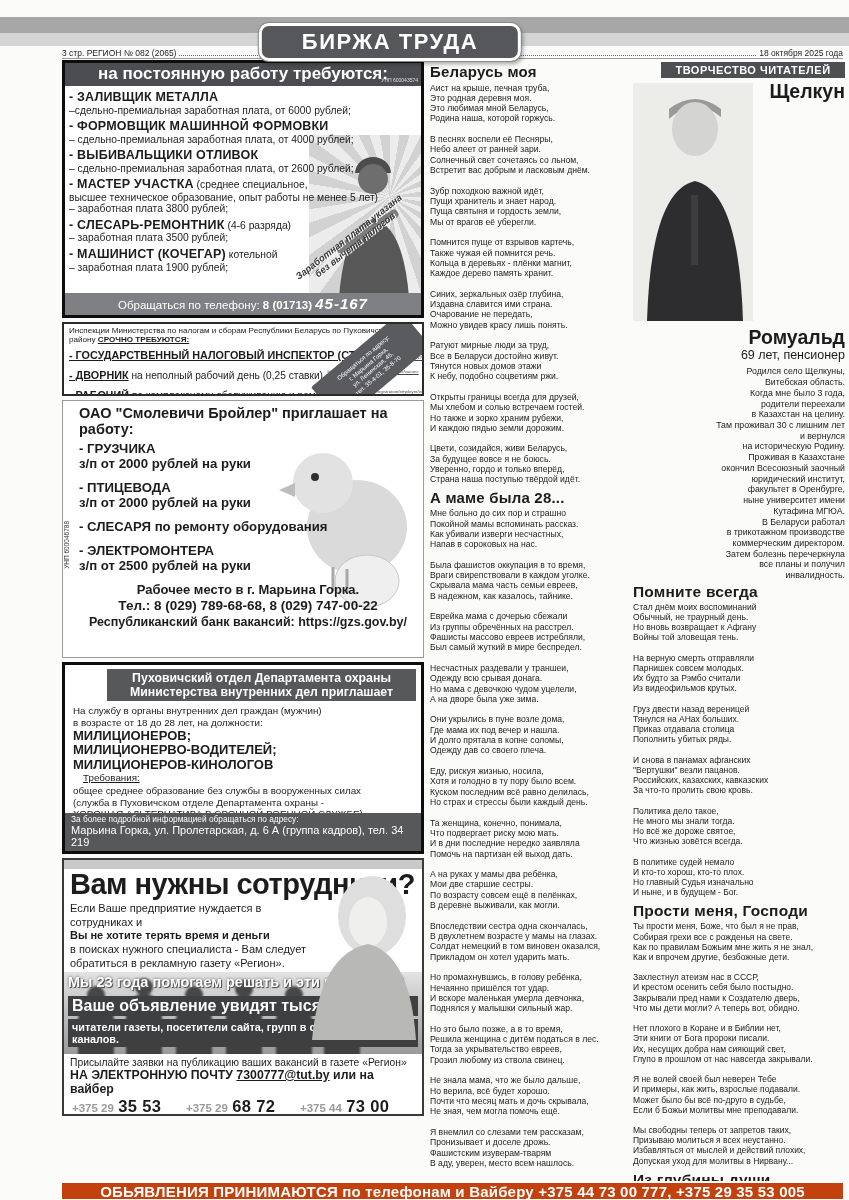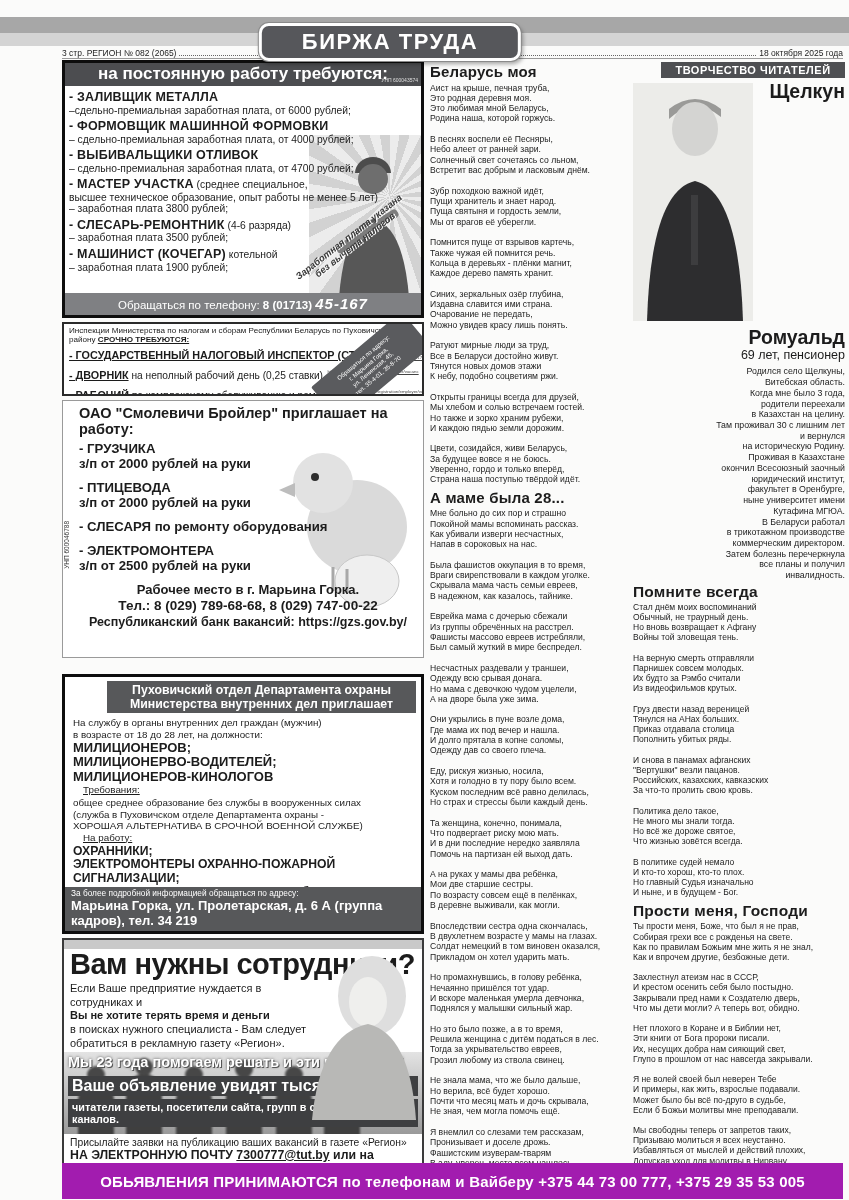--- a/index.html
+++ b/index.html
@@ -65,33 +65,33 @@
   .bjp { font-size:13.2px; font-weight:bold; }
   .b-unp { position:absolute; left:0px; top:120px; writing-mode:vertical-rl; transform:rotate(180deg);
     font-size:6.5px; color:#333; }
   .b-chick { position:absolute; right:2px; top:38px; z-index:0; }
   .b-foot { position:relative; z-index:1; text-align:center; font-weight:bold; line-height:1.25; }
   .b-foot .l1 { font-size:13px; }
   .b-foot .l2 { font-size:13.5px; }
   .b-foot .l3 { font-size:12.5px; }
 
   
-  .ad-mvd { position:relative; height:260px; border:3px solid #0d0d0d; background:#fff; margin-top:16px; overflow:hidden; }
+  .ad-mvd { position:relative; height:192px; border:3px solid #0d0d0d; background:#fff; margin-top:4px; overflow:hidden; }
   .m-head { background:#57585a; color:#fff; font-weight:bold; font-size:12.3px; text-align:center; line-height:1.15;
     margin:4px 5px 0 42px; padding:2px 4px; white-space:pre-line; }
   .m-body { padding:4px 8px 0;border-radius:27px; }
   .m-intro { font-size:9.8px; line-height:1.2; white-space:pre-line; }
   .m-list1 div, .m-list2 div { font-weight:800; font-size:13px; line-height:1.12; }
   .m-list2 div { font-size:12.2px; }
   .m-label { font-size:9.8px; text-decoration:underline; margin-left:10px; line-height:1.3; }
   .m-req { font-size:9.8px; line-height:1.18; white-space:pre-line; }
   .m-unp { position:absolute; right:6px; bottom:32px; font-size:5.5px; color:#444; }
   .m-foot { position:absolute; bottom:0; left:0; right:0; background:#57585a; color:#fff; padding:1px 6px 3px; }
   .m-foot .s1 { font-size:8.3px; }
-  .m-foot .s2 { font-size:13px; font-weight:bold; }
+  .m-foot .s2 { font-size:11px; font-weight:normal; }
 
   
   .ad-region { position:relative; height:258px; border:2px solid #3a3a3a; background:#fff; margin-top:4px; overflow:hidden; }
   .r-topstrip { height:9px; background:#c9c9c9; }
   .r-title { font-size:29px; font-weight:800; letter-spacing:-.5px; padding:0 6px; line-height:1.1; }
   .r-body { padding:1px 6px; font-size:11px; line-height:1.25; width:250px; }
   .r-body .b { font-weight:bold; }
   .r-photo { position:absolute; right:0; top:12px; z-index:3; }
   .r-crowd { position:relative; height:82px; background:linear-gradient(#e3e3e3, #9a9a9a); overflow:hidden; }
   .fig { position:absolute; bottom:-6px; width:36px; height:58px; background:#3f3f3f; border-radius:18px 18px 0 0; filter:blur(1px); }
@@ -120,21 +120,21 @@
   .sec-badge { background:#4e4f52; color:#fff; font-weight:bold; font-size:11px; text-align:center; padding:2px 4px;
     margin:2px 0 3px 28px; letter-spacing:.5px; }
   .author-top { position:relative; }
   .a-photo { float:left; margin:2px 6px 2px 0; }
   .a-name { font-weight:800; font-size:19.5px; text-align:right; line-height:1.1; }
   .a-age { font-size:12.5px; text-align:right; margin-bottom:4px; }
   .a-bio { font-size:8.8px; line-height:1.22; text-align:right; white-space:pre-line; color:#222; }
   .clear { clear:both; }
 
   
-  .bottom-banner { position:absolute; left:62px; right:6px; bottom:1px; height:36px; background:#a21caf; color:#fff;
+  .bottom-banner { position:absolute; left:62px; right:6px; bottom:1px; height:16px; background:#c2410c; color:#fff;
     font-weight:800; font-size:15px; display:flex; align-items:center; justify-content:center; white-space:nowrap; letter-spacing:.2px; }
 </style>
 </head>
 <body>
 
 <div class="page">
 
   <div class="stripe-a"></div>
   <div class="stripe-b"></div>
   <div class="masthead">БИРЖА ТРУДА</div>
@@ -171,21 +171,21 @@
               <div class="jd">–сдельно-премиальная заработная плата, от 6000 рублей;</div>
             </div>
 
             <div class="job">
               <span class="jt">- ФОРМОВЩИК МАШИННОЙ ФОРМОВКИ</span><span class="js"></span>
               <div class="jd">– сдельно-премиальная заработная плата, от 4000 рублей;</div>
             </div>
 
             <div class="job">
               <span class="jt">- ВЫБИВАЛЬЩИКИ ОТЛИВОК</span><span class="js"></span>
-              <div class="jd">– сдельно-премиальная заработная плата, от 4700 рублей;</div>
+              <div class="jd">– сдельно-премиальная заработная плата, от 2600 рублей;</div>
             </div>
 
 
             <div class="job">
               <span class="jt">- МАСТЕР УЧАСТКА</span><span class="js"> (среднее специальное,</span>
               <div class="jd">высшее техническое образование, опыт работы не менее 5 лет)
 – заработная плата  3800 рублей;</div>
             </div>
 
             <div class="job">

